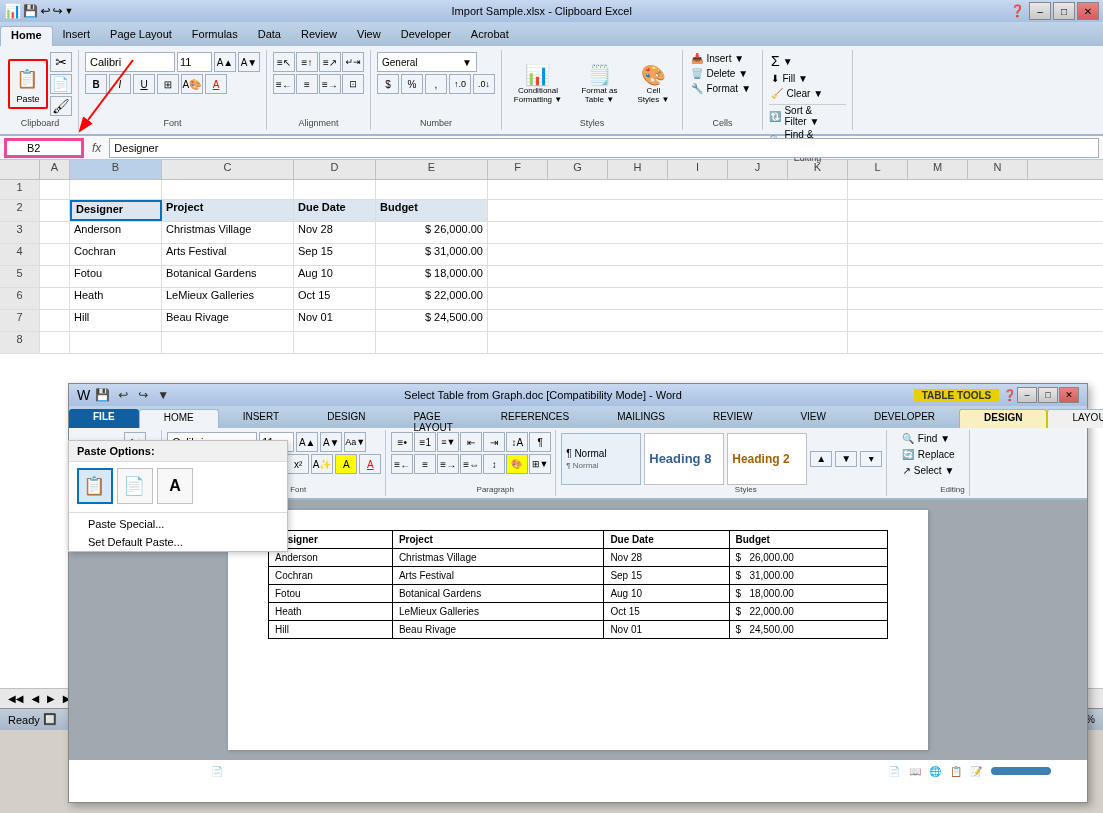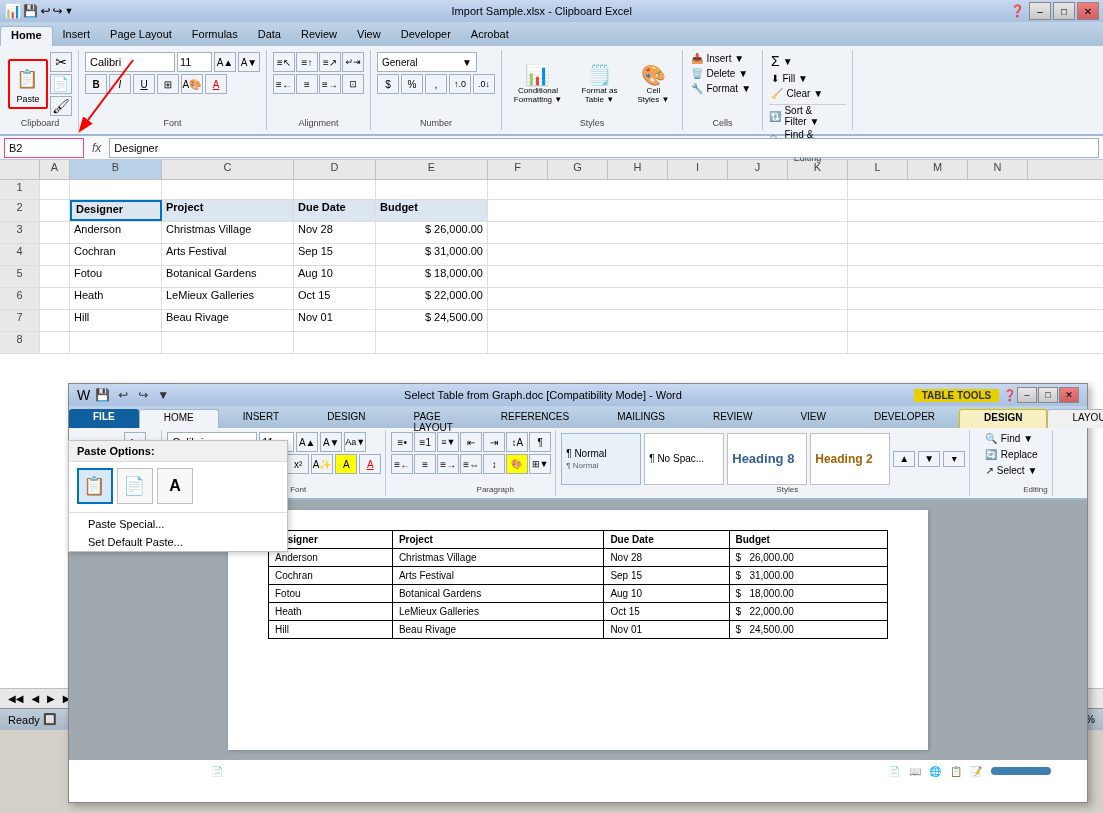--- a/index.html
+++ b/index.html
@@ -13,21 +13,21 @@
     .ribbon-tab.active { background: #f0f4f8; border: 1px solid #a0b8d0; border-bottom: none; font-weight: bold; }
     .ribbon-group { display: flex; flex-direction: column; align-items: center; border-right: 1px solid #c0c8d8; padding: 2px 6px; min-width: 50px; }
     .ribbon-group-label { font-size: 9px; color: #444; margin-top: auto; padding-top: 2px; }
     .ribbon-group-content { display: flex; align-items: center; gap: 2px; flex: 1; }
     .ribbon-btn { display: flex; flex-direction: column; align-items: center; cursor: pointer; padding: 2px; border-radius: 2px; min-width: 28px; }
     .ribbon-btn-icon { width: 32px; height: 32px; display: flex; align-items: center; justify-content: center; font-size: 18px; }
     .ribbon-btn-label { font-size: 9px; text-align: center; line-height: 1.1; }
 
     
     .formula-bar { display: flex; align-items: center; height: 24px; background: #f8f8f8; border-bottom: 1px solid #c0c8d8; padding: 0 4px; gap: 4px; }
-    .name-box { width: 80px; height: 20px; border: 1px solid #ec4899; padding: 0 4px; font-size: 11px; }
+    .name-box { width: 80px; height: 20px; border: 3px solid #ec4899; padding: 0 20px; font-size: 11px; }
     .formula-input { flex: 1; height: 20px; border: 1px solid #a0b0c0; padding: 0 4px; font-size: 11px; }
     .col-headers { display: flex; background: #e8e8e8; border-bottom: 1px solid #c0c0c0; }
     .col-header { border-right: 1px solid #c0c0c0; text-align: center; font-size: 11px; color: #444; padding: 1px; }
     .row-num { width: 40px; min-width: 40px; border-right: 1px solid #c0c0c0; background: #e8e8e8; text-align: center; font-size: 11px; color: #444; padding: 1px 2px; }
     .grid-row { display: flex; height: 20px; border-bottom: 1px solid #ddd; }
     .grid-cell { border-right: 1px solid #ddd; padding: 1px 4px; font-size: 11px; overflow: hidden; white-space: nowrap; }
     .table-cell { background: #fff; }
     .table-header { background: #dce6f1; font-weight: bold; }
     .selected-cell { border: 2px solid #0070c0; }
 
@@ -492,23 +492,20 @@
         </div>
       </div>
       <div class="word-ribbon-group-label">Paragraph</div>
     </div>
 
     <div class="word-ribbon-group" style="min-width:280px;">
       <div style="flex:1; display:flex; align-items:center; gap:3px;">
         <div class="style-box" style="border:1px solid #a0b8d0; background:#e8f0f8;">
           <span style="font-size:10px;">¶ Normal</span>
           <div class="style-box-label">¶ Normal</div>
-        </div>
-        <div class="style-box">
-          <span style="font-size:10px;">¶ No Spac...</span>
         </div>
         <div class="style-box">
           <span style="font-size:13px; font-weight:bold; color:#366092;">Heading 8</span>
         </div>
         <div class="style-box">
           <span style="font-size:12px; font-weight:bold; color:#a16207;">Heading 2</span>
         </div>
         <div class="small-btn" style="height:16px;">▲</div>
         <div class="small-btn" style="height:16px;">▼</div>
         <div class="small-btn" style="height:16px;">▾</div>

